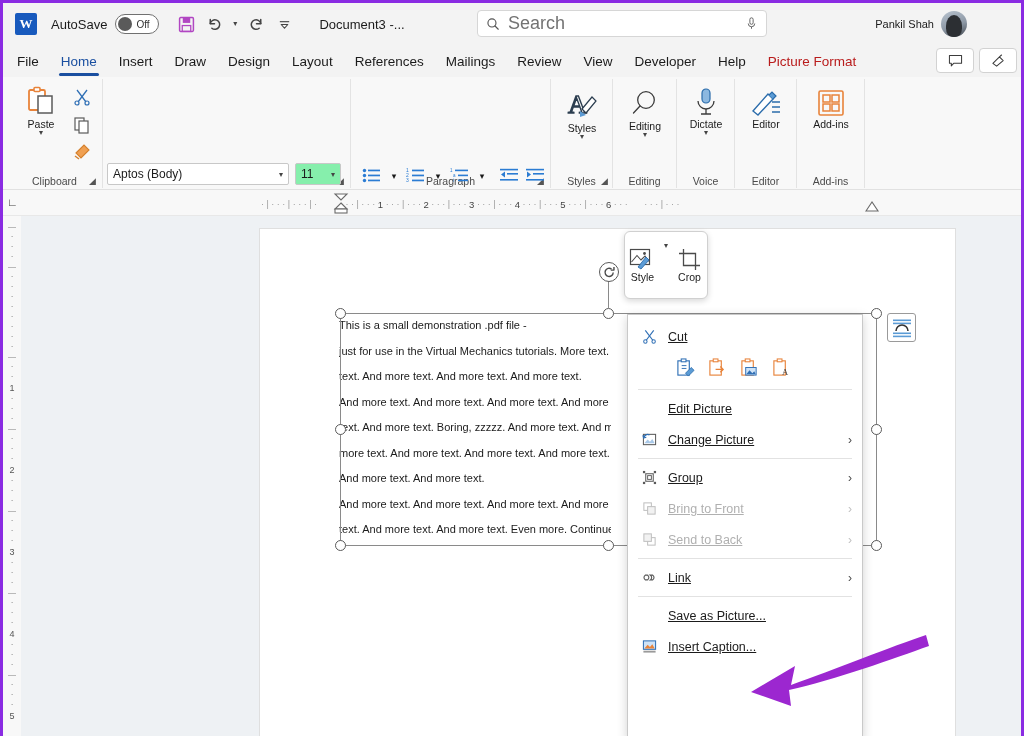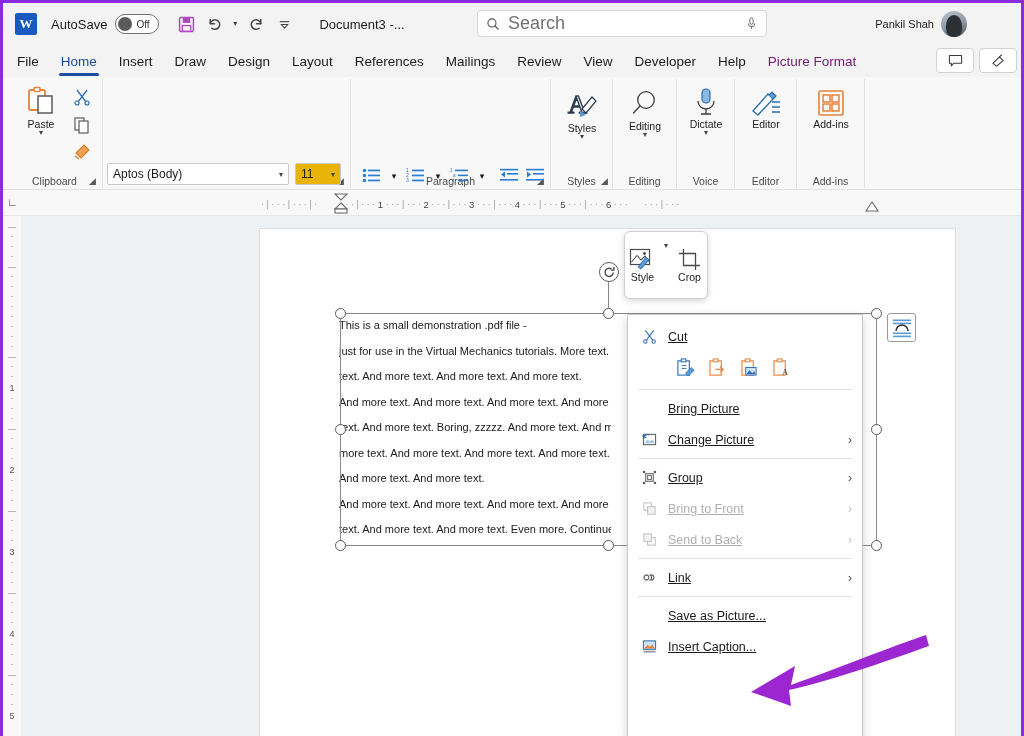--- a/index.html
+++ b/index.html
@@ -86,21 +86,21 @@
   .tab {
     font-size: 13.5px; color: #1b1b1b;
     padding: 4px 10px; margin-right: 2px;
     position: relative; white-space: nowrap;
   }
   .tab.active { color: #1a4fa0; font-weight: normal; }
   .tab.active::after {
     content: ""; position: absolute; left: 8px; right: 8px; bottom: -3px;
     height: 2.5px; background: #1a4fa0; border-radius: 2px;
   }
-  .tab.ctx { color: #701a75; }
+  .tab.ctx { color: #b91c1c; }
   .tabbar-right {
     position: absolute; right: 4px; top: 3px;
     display: flex; gap: 5px;
   }
   .tab-icon-btn {
     width: 38px; height: 25px; border: 1px solid #d2d2d2; border-radius: 4px;
     background: #ffffff;
     display: flex; align-items: center; justify-content: center;
   }
 
@@ -136,21 +136,21 @@
   .fontname {
     position: absolute; left: 104px; top: 86px;
     width: 182px; height: 22px;
     border: 1px solid #c8c8c8; background: #fff; border-radius: 2px;
     display: flex; align-items: center; padding: 0 5px;
     font-size: 12px; color: #1b1b1b;
   }
   .fontsize {
     position: absolute; left: 292px; top: 86px;
     width: 46px; height: 22px;
-    border: 1px solid #c8c8c8; background: #eab308; border-radius: 2px;
+    border: 1px solid #c8c8c8; background: #86efac; border-radius: 2px;
     display: flex; align-items: center; padding: 0 5px;
     font-size: 12px; color: #1b1b1b;
   }
   .combo-arrow { margin-left: auto; font-size: 8px; color: #444; }
 
   .fbtn {
     position: absolute; width: 22px; height: 22px;
     display: flex; align-items: center; justify-content: center;
     font-size: 13px; color: #1b1b1b; border-radius: 2px;
   }
@@ -859,21 +859,21 @@
           <rect x="5.5" y="1" width="5" height="3" fill="#fff" stroke="#e8833a" stroke-width="1.1"></rect>
           <text x="10.5" y="18" font-size="9" fill="#3b3b3b" font-family="Liberation Serif, serif">A</text>
         </svg>
       </span>
     </div>
 
     <div class="ctx-sep"></div>
 
     <div class="ctx-item">
       <span class="ic"></span>
-      <span class="txt u">Bring Picture</span>
+      <span class="txt u">Edit Picture</span>
     </div>
 
     <div class="ctx-item">
       <span class="ic">
         <svg width="15" height="15" viewBox="0 0 16 16">
           <rect x="1.5" y="2.5" width="13" height="11" fill="#fff" stroke="#5a5a5a" stroke-width="1.1"></rect>
           <path d="M2.5 12 L6 8 L8.5 10.5 L11 7.5 L13.5 12 Z" fill="#a8c8e8"></path>
           <path d="M2 6 A4 4 0 0 1 8 3.2" fill="none" stroke="#2f6fb5" stroke-width="1.4"></path>
           <path d="M1 3.5 L1.8 6.4 L4.6 5.6" fill="none" stroke="#2f6fb5" stroke-width="1.3"></path>
         </svg>

